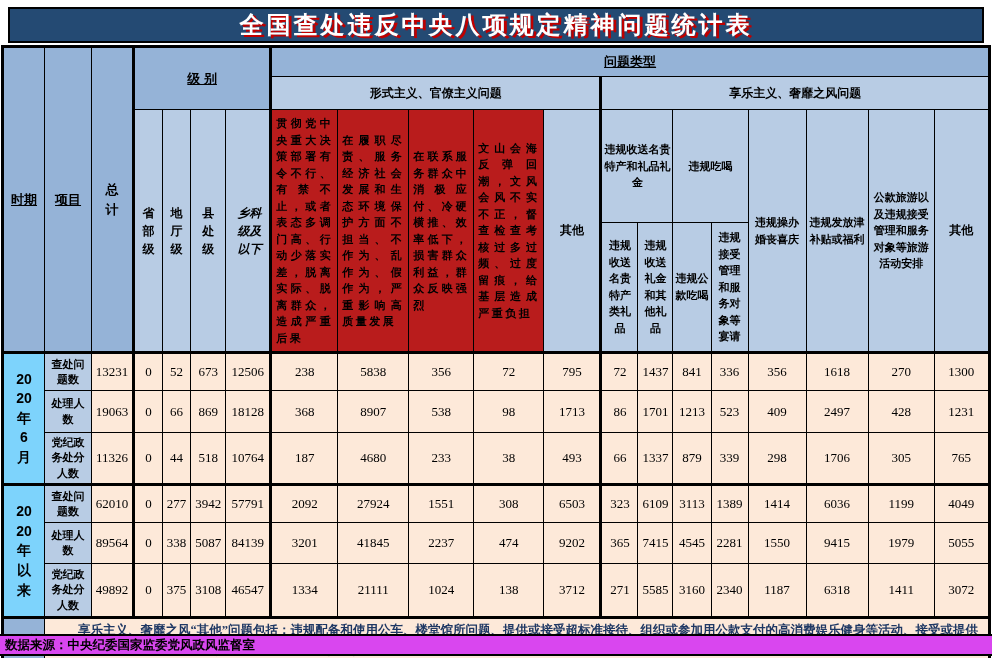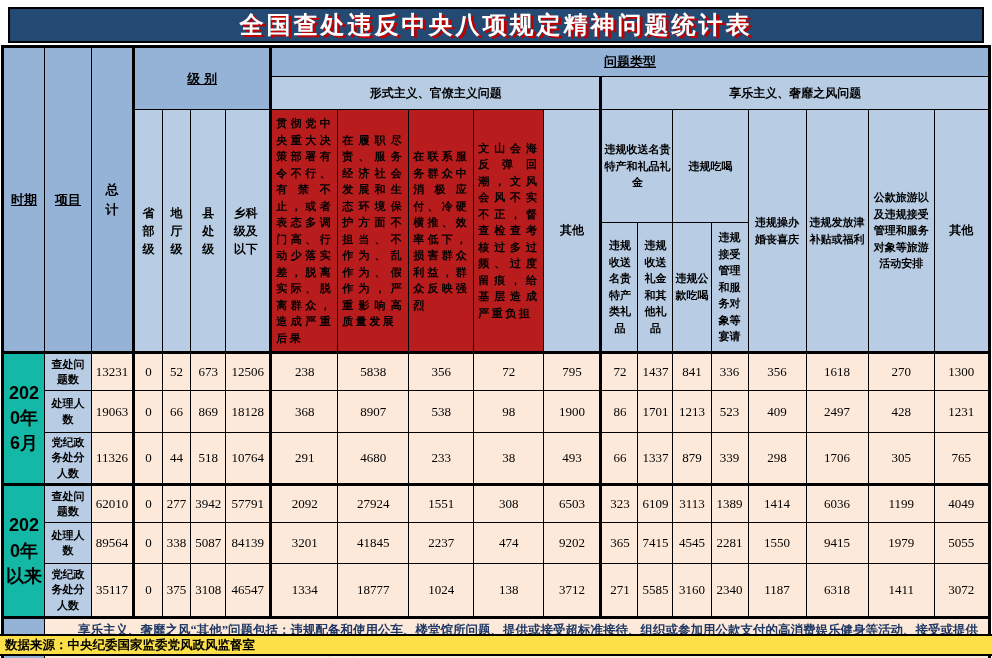--- a/index.html
+++ b/index.html
@@ -11,32 +11,32 @@
         text-shadow:3px 2px 0 #C00000;white-space:nowrap;}
   table.stats{position:absolute;left:1px;top:45px;width:990px;border-collapse:collapse;
         table-layout:fixed;border:3px solid #000;}
   td{border:1px solid #000;box-sizing:border-box;text-align:center;vertical-align:middle;
         padding:1px;overflow:hidden;color:#000;}
   .hm{background:#95B3D7;font-weight:bold;font-size:13px;text-decoration:underline;}
   .hl{background:#B8CCE4;font-weight:bold;font-size:12px;}
   .hs{background:#B8CCE4;font-weight:bold;font-size:11px;line-height:1.5;padding:2px;}
   .longtxt{background:#b91c1c;font-weight:bold;font-size:11px;line-height:1.5;
         letter-spacing:2.5px;text-align:justify;padding:5px 4px;}
-  .period{background:#14b8a6;font-weight:bold;font-size:18px;line-height:1.4;word-break:break-all;padding:2px;}
+  .period{background:#7dd3fc;font-weight:bold;font-size:14px;line-height:1.4;word-break:break-all;padding:10px;}
   .item{background:#B8CCE4;font-weight:bold;font-size:11px;line-height:1.4;word-break:break-all;padding:2px;margin-left:21px;}
   .data{background:#FDE9D9;font-family:"Liberation Serif","DejaVu Serif",serif;font-size:13px;}
   .vwrap{display:inline-block;width:1.15em;word-break:break-all;line-height:1.5;text-align:center;}
-  .vwrap2{display:inline-block;width:2.3em;word-break:break-all;line-height:1.5;text-align:left;}
+  .vwrap2{display:inline-block;width:2.3em;word-break:break-all;line-height:1.5;text-align:right;font-style:italic;}
   .gR{border-right:3px solid #000 !important;}
   tr.tt>td{border-top:3px solid #000;}
   .notes-label{background:#95B3D7;font-weight:bold;font-size:13px;}
   .notes-cell{background:#FDE9D9;text-align:left;vertical-align:middle;padding:2px 8px;}
   .notes-text{font-family:"Liberation Serif","DejaVu Serif",serif;color:#1F3864;font-size:12.5px;
         line-height:1.55;text-indent:2em;font-weight:bold;}
-  .footer-bar{position:absolute;left:0;top:634px;width:992px;height:22px;background:#fde047;
+  .footer-bar{position:absolute;left:0;top:634px;width:992px;height:22px;background:#d946ef;
         border-top:2px solid #000;border-bottom:2px solid #000;box-sizing:border-box;
         display:flex;align-items:center;justify-content:space-between;padding:0 8px 0 5px;}
   .footer-bar span{font-size:12.5px;font-weight:bold;color:#000;white-space:nowrap;}
   .r-h1{height:30px;} .r-h2{height:33px;} .r-h3{height:106px;} .r-h4{height:122px;}
   .r-d1{height:38px;} .r-d2{height:42px;} .r-d3{height:42px;}
   .r-d4{height:38px;} .r-d5{height:41px;} .r-d6{height:54px;}
   .r-notes{height:43px;}
 </style>
 </head>
 <body>
@@ -137,39 +137,39 @@
       <td class="item">处理人数</td>
       <td class="data gR">19063</td>
       <td class="data">0</td>
       <td class="data">66</td>
       <td class="data">869</td>
       <td class="data gR">18128</td>
       <td class="data">368</td>
       <td class="data">8907</td>
       <td class="data">538</td>
       <td class="data">98</td>
-      <td class="data gR">1900</td>
+      <td class="data gR">1713</td>
       <td class="data">86</td>
       <td class="data">1701</td>
       <td class="data">1213</td>
       <td class="data">523</td>
       <td class="data">409</td>
       <td class="data">2497</td>
       <td class="data">428</td>
       <td class="data">1231</td>
     </tr>
 
     <tr class="r-d3">
       <td class="item">党纪政务处分人数</td>
       <td class="data gR">11326</td>
       <td class="data">0</td>
       <td class="data">44</td>
       <td class="data">518</td>
       <td class="data gR">10764</td>
-      <td class="data">291</td>
+      <td class="data">187</td>
       <td class="data">4680</td>
       <td class="data">233</td>
       <td class="data">38</td>
       <td class="data gR">493</td>
       <td class="data">66</td>
       <td class="data">1337</td>
       <td class="data">879</td>
       <td class="data">339</td>
       <td class="data">298</td>
       <td class="data">1706</td>
@@ -217,27 +217,27 @@
       <td class="data">4545</td>
       <td class="data">2281</td>
       <td class="data">1550</td>
       <td class="data">9415</td>
       <td class="data">1979</td>
       <td class="data">5055</td>
     </tr>
 
     <tr class="r-d6">
       <td class="item">党纪政务处分人数</td>
-      <td class="data gR">35117</td>
+      <td class="data gR">49892</td>
       <td class="data">0</td>
       <td class="data">375</td>
       <td class="data">3108</td>
       <td class="data gR">46547</td>
       <td class="data">1334</td>
-      <td class="data">18777</td>
+      <td class="data">21111</td>
       <td class="data">1024</td>
       <td class="data">138</td>
       <td class="data gR">3712</td>
       <td class="data">271</td>
       <td class="data">5585</td>
       <td class="data">3160</td>
       <td class="data">2340</td>
       <td class="data">1187</td>
       <td class="data">6318</td>
       <td class="data">1411</td>

